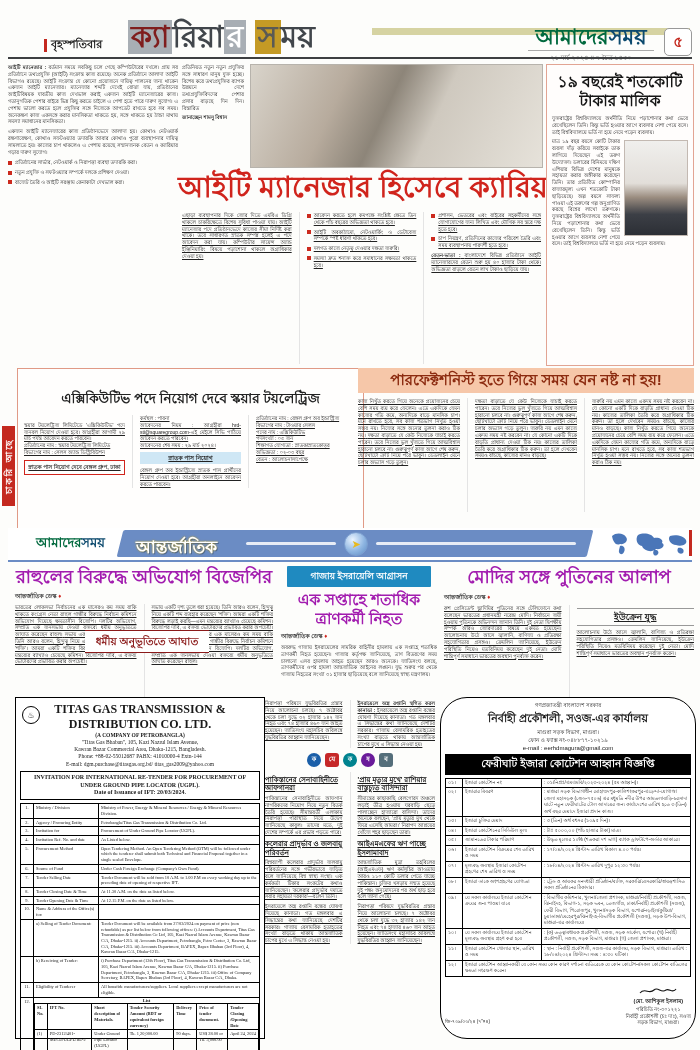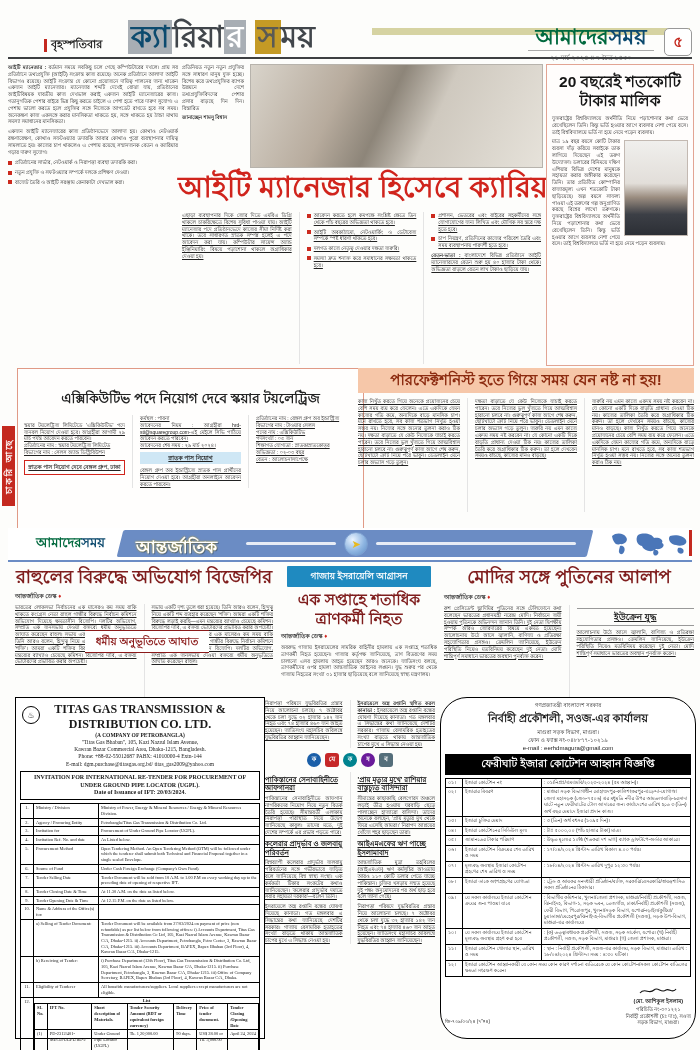--- a/index.html
+++ b/index.html
@@ -9,21 +9,21 @@
   .bt{font-size:5px;line-height:1.36;text-align:justify;color:#222;}
   .pre{white-space:pre-line;}
   .center{text-align:center;}
   .bold{font-weight:bold;}
   
   .khaki{background:#d6d3a2;}
   .daybar{display:flex;align-items:center;gap:4px;font-weight:bold;font-size:11px;color:#222;}
   .redtick{width:3px;height:13px;background:#c4291f;display:inline-block;}
   .logo{font-weight:bold;font-size:30px;line-height:34px;white-space:nowrap;}
   .logo .blk{display:inline-block;padding:0 3px;}
-  .gblk{background:#a8aeb4;color:#0c4a6e;}
+  .gblk{background:#a8aeb4;color:#7f1d1d;}
   .dtx{color:#41464b;}
   .yblk{background:#c49a25;color:#5a5a55;}
   .brand{font-weight:bold;font-size:21px;line-height:22px;white-space:nowrap;}
   .brand .b1{color:#00693e;}
   .brand .b2{color:#0c4a6e;}
   .dateline{font-size:6.5px;color:#555;text-align:center;margin-top:2px;border-top:1px solid #aaa;padding-top:2px;}
   .pagebox{width:26px;height:26px;border:1px solid #999;border-radius:5px;display:flex;align-items:center;justify-content:center;
            font-size:15px;color:#c4291f;font-weight:bold;background:#fff;}
   .mrule{background:#3d3f41;}
   
@@ -52,21 +52,21 @@
   .perf-title{font-size:15px;font-weight:bold;color:#8c2b10;white-space:nowrap;}
   
   .intl-banner{background:#6b8cc4;transform:skewX(-14deg);border-radius:2px;}
   .intl-title{font-size:17px;font-weight:bold;color:#fff;text-shadow:0 0 2px #caa20c,1px 1px 0 #3c5fa0;white-space:nowrap;}
   .bline{height:3px;background:#e8edf6;border-radius:2px;}
   .globe{width:22px;height:22px;border-radius:50%;background:radial-gradient(circle at 35% 30%,#eaf4ff,#8fb6e2 55%,#5c8cc4);
          border:1px solid #7d9fd0;display:flex;align-items:center;justify-content:center;}
   .globe span{color:#e8b91d;font-size:11px;line-height:11px;}
   .blue-underline{background:#6b8cc4;}
   
-  .art-headline{font-weight:bold;color:#7f1d1d;text-align:center;}
+  .art-headline{font-weight:bold;color:#a21caf;text-align:center;}
   .kicker{background:#1f8ac0;color:#fff;font-weight:bold;font-size:9px;text-align:center;padding:3px 2px;border-radius:1px;}
   .quote-ins{background:#fff;border-top:1.5px solid #8b1a1a;border-bottom:1.5px solid #8b1a1a;
              font-weight:bold;font-size:10.5px;color:#8b1a1a;text-align:center;padding:4px 2px;line-height:13px;}
   .subhead-war{font-weight:bold;font-size:9px;color:#1a1a1a;text-align:center;border-top:1px solid #999;border-bottom:1px solid #999;
                padding:2px 0;margin:3px 0;}
   .brief-h{font-weight:bold;font-size:7px;line-height:1.25;color:#111;margin:4px 0 2px;}
   .badges{display:flex;gap:4px;justify-content:center;margin:5px 0;}
   .badge{width:14px;height:14px;border-radius:50%;color:#fff;font-size:6.5px;font-weight:bold;
          display:flex;align-items:center;justify-content:center;}
   .badge:nth-child(1){background:#1b5fa8;}
@@ -188,21 +188,21 @@
         <span>চাপ নিয়ন্ত্রণ, প্রতিদিনের কাজের পরিবেশ তৈরি এবং সময় ব্যবস্থাপনায় পারদর্শী হতে হবে।</span>
       </div>
     <div style="margin-top:2px;">
       <b>বেতন-ভাতা :</b>
       <span>বাংলাদেশে বিভিন্ন প্রতিষ্ঠানে আইটি ম্যানেজারদের বেতন শুরু হয় ৪০ হাজার টাকা থেকে। অভিজ্ঞতা বাড়লে বেতন লাখ টাকাও ছাড়িয়ে যায়।</span>
     </div>
   </div>
 </div>
 
 <div class="abs sidebox" style="left:546px;top:64px;width:136px;height:290px;">
-  <div class="side-headline">20 বছরেই শতকোটি টাকার মালিক</div>
+  <div class="side-headline">১৯ বছরেই শতকোটি টাকার মালিক</div>
   <div class="bt">যুক্তরাষ্ট্রের বিশ্ববিদ্যালয়ে অর্থনীতি নিয়ে পড়াশোনার কথা ভেবে রেখেছিলেন তিনি। কিন্তু ভর্তি হওয়ার আগে ব্যবসার নেশা পেয়ে বসে। তাই বিশ্ববিদ্যালয়ে ভর্তি না হয়ে নেমে পড়েন ব্যবসায়।</div>
   <div style="margin-top:3px;" class="bt">
     <div class="photo-portrait"></div>
     <span>মাত্র ১৯ বছর বয়সে কোটি টাকার ব্যবসা দাঁড় করিয়ে সবাইকে তাক লাগিয়ে দিয়েছেন এই তরুণ উদ্যোক্তা। ডলারের বিনিময়ে দক্ষিণ এশিয়ার বিভিন্ন দেশের মানুষকে সহায়তা করার অঙ্গীকার করেছেন তিনি। তার প্রতিষ্ঠিত কোম্পানির বাজারমূল্য এখন শতকোটি টাকা ছাড়িয়েছে। অল্প বয়সে সাফল্য পাওয়া এই তরুণের গল্প অনুপ্রাণিত করছে বিশ্বের লাখো তরুণকে।</span>
     <span>যুক্তরাষ্ট্রের বিশ্ববিদ্যালয়ে অর্থনীতি নিয়ে পড়াশোনার কথা ভেবে রেখেছিলেন তিনি। কিন্তু ভর্তি হওয়ার আগে ব্যবসার নেশা পেয়ে বসে। তাই বিশ্ববিদ্যালয়ে ভর্তি না হয়ে নেমে পড়েন ব্যবসায়।</span>
   </div>
 </div>
 
 <div class="abs jobs-tab" style="left:2px;top:426px;width:13px;height:80px;">
   <span>চাকরি আছে</span>

